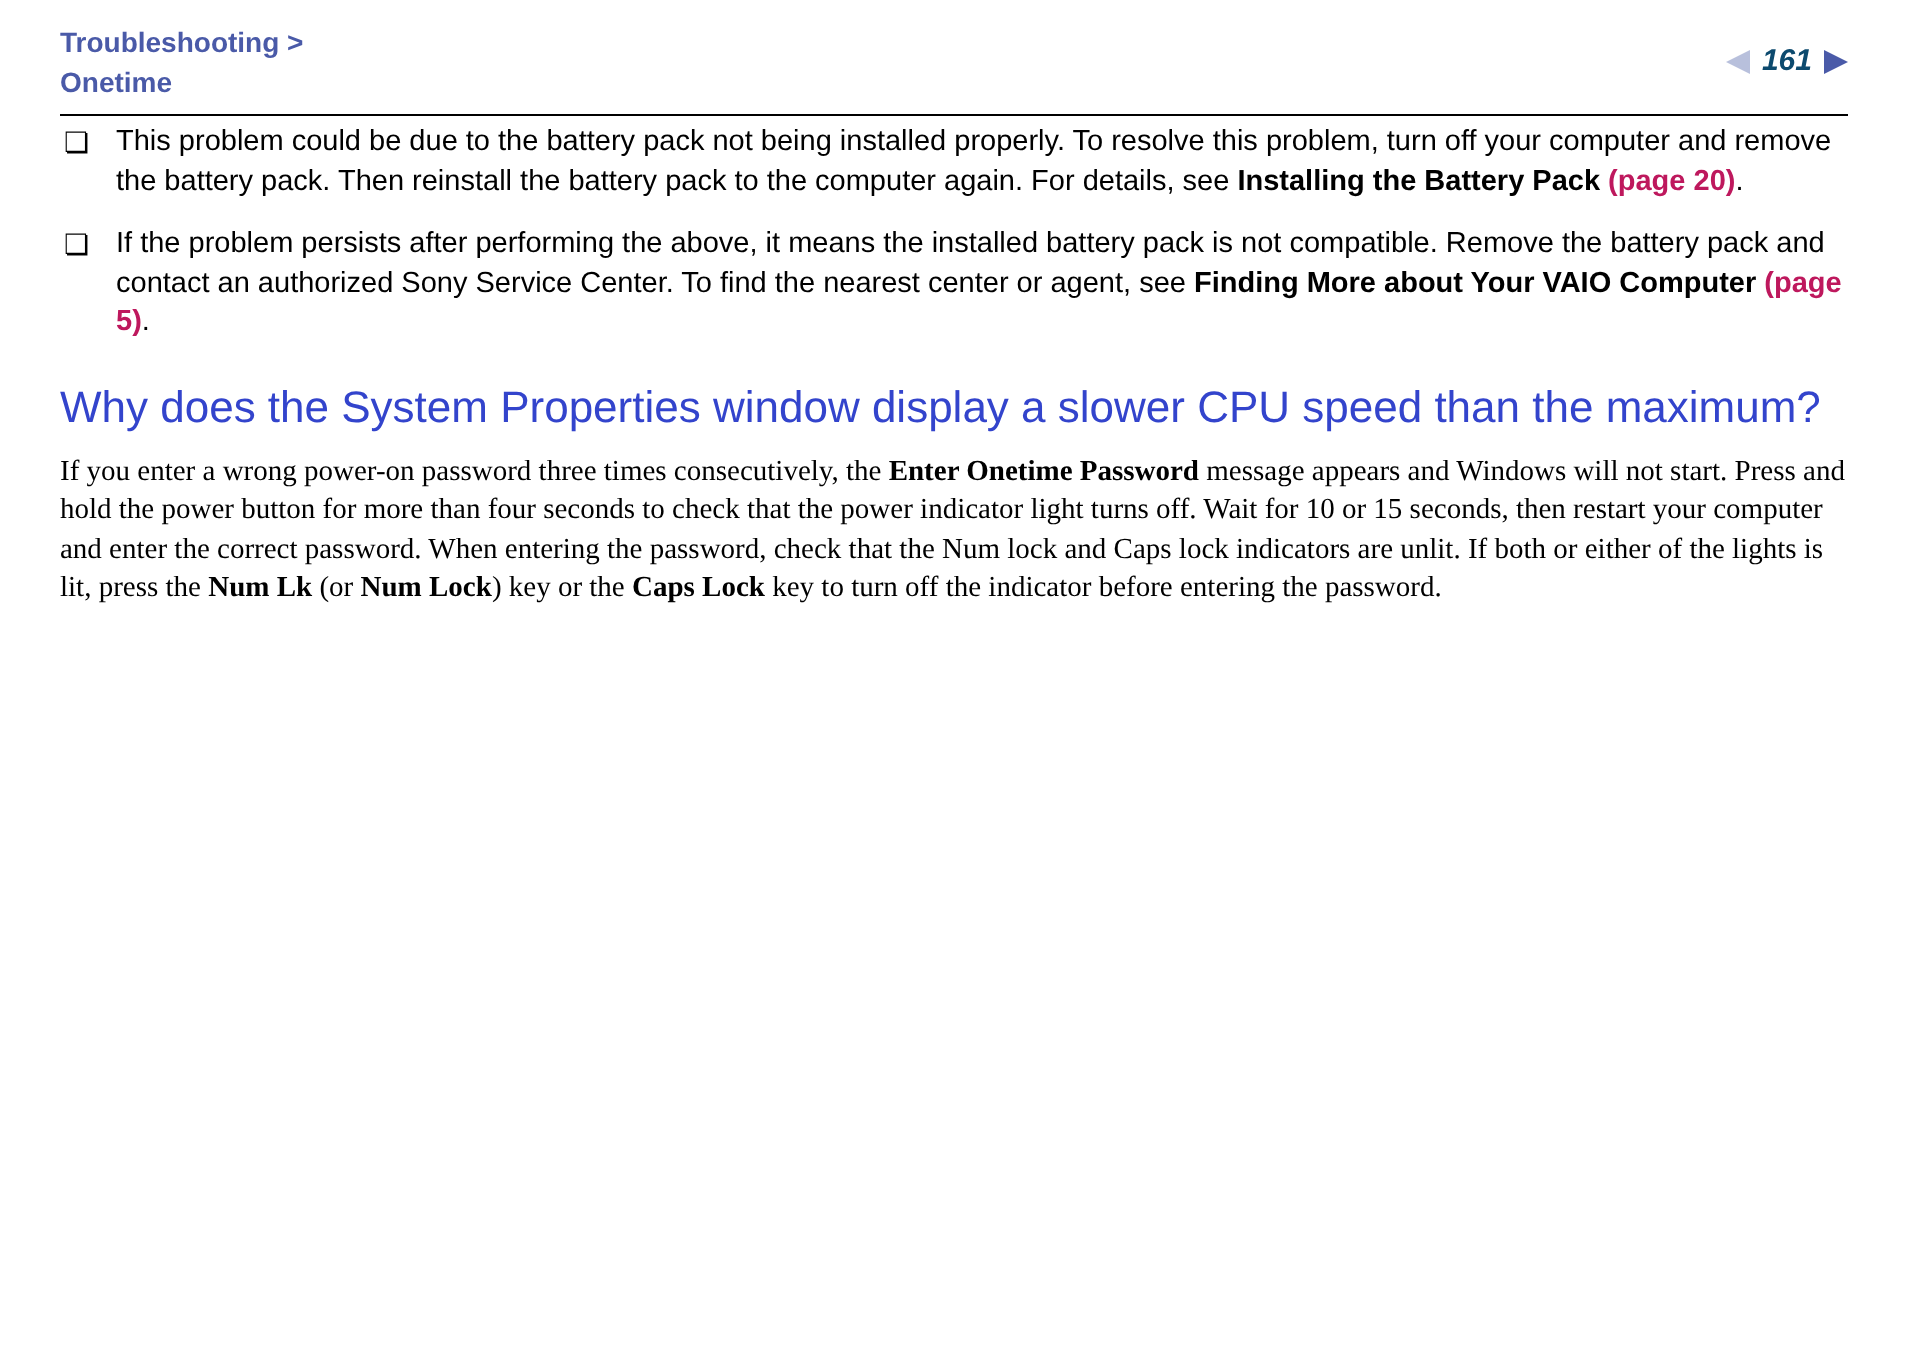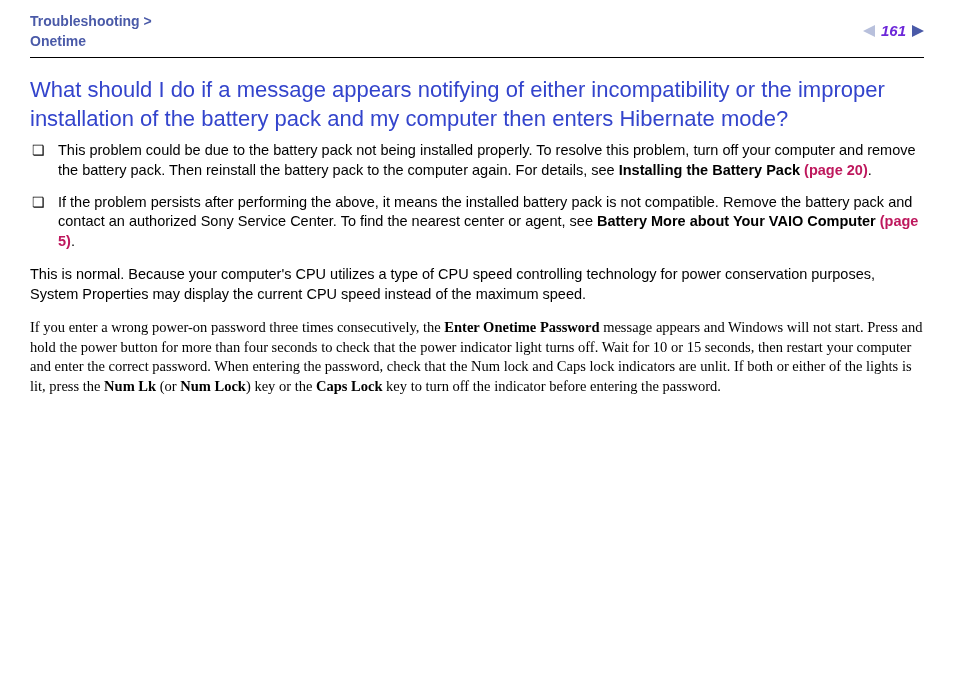--- a/index.html
+++ b/index.html
@@ -27,21 +27,21 @@
     font-size: 14px;
     line-height: 1.4;
   }
   .page-nav {
     display: flex;
     align-items: center;
     gap: 6px;
     padding-top: 10px;
   }
   .page-num {
-    color: #6d28d9;
+    color: #0c4a6e;
     font-weight: bold;
     font-style: italic;
     font-size: 15px;
   }
   .nav-arrow {
     width: 0;
     height: 0;
     display: inline-block;
   }
   .nav-arrow.left {
@@ -99,29 +99,28 @@
       <span>Troubleshooting &gt;</span><br>
       <span>Onetime</span>
     </div>
     <div class="page-nav">
       <span class="nav-arrow left"></span>
       <span class="page-num">161</span>
       <span class="nav-arrow right"></span>
     </div>
   </div>
 
-  <h2 class="question">What should I do if a message appears notifying of either incompatibility or the improper installation of the battery pack and my computer then enters Hibernate mode?</h2>
   <ul class="bullet-list">
     <li>
       <span>This problem could be due to the battery pack not being installed properly. To resolve this problem, turn off your computer and remove the battery pack. Then reinstall the battery pack to the computer again. For details, see </span><span class="bold">Installing the Battery Pack</span><span class="link-ref"> (page 20)</span><span>.</span>
     </li>
     <li>
-      <span>If the problem persists after performing the above, it means the installed battery pack is not compatible. Remove the battery pack and contact an authorized Sony Service Center. To find the nearest center or agent, see </span><span class="bold">Battery More about Your VAIO Computer</span><span class="link-ref"> (page 5)</span><span>.</span>
+      <span>If the problem persists after performing the above, it means the installed battery pack is not compatible. Remove the battery pack and contact an authorized Sony Service Center. To find the nearest center or agent, see </span><span class="bold">Finding More about Your VAIO Computer</span><span class="link-ref"> (page 5)</span><span>.</span>
     </li>
   </ul>
 
-  <p class="body-text">This is normal. Because your computer's CPU utilizes a type of CPU speed controlling technology for power conservation purposes, System Properties may display the current CPU speed instead of the maximum speed.</p>
+  <h2 class="question">Why does the System Properties window display a slower CPU speed than the maximum?</h2>
 
   <p class="body-text">
     <span class="inline">If you enter a wrong power-on password three times consecutively, the </span><span class="bold inline">Enter Onetime Password</span><span class="inline"> message appears and Windows will not start. Press and hold the power button for more than four seconds to check that the power indicator light turns off. Wait for 10 or 15 seconds, then restart your computer and enter the correct password. When entering the password, check that the Num lock and Caps lock indicators are unlit. If both or either of the lights is lit, press the </span><span class="bold inline">Num Lk</span><span class="inline"> (or </span><span class="bold inline">Num Lock</span><span class="inline">) key or the </span><span class="bold inline">Caps Lock</span><span class="inline"> key to turn off the indicator before entering the password.</span>
   </p>
 
 </div>
 
 </body></html>

